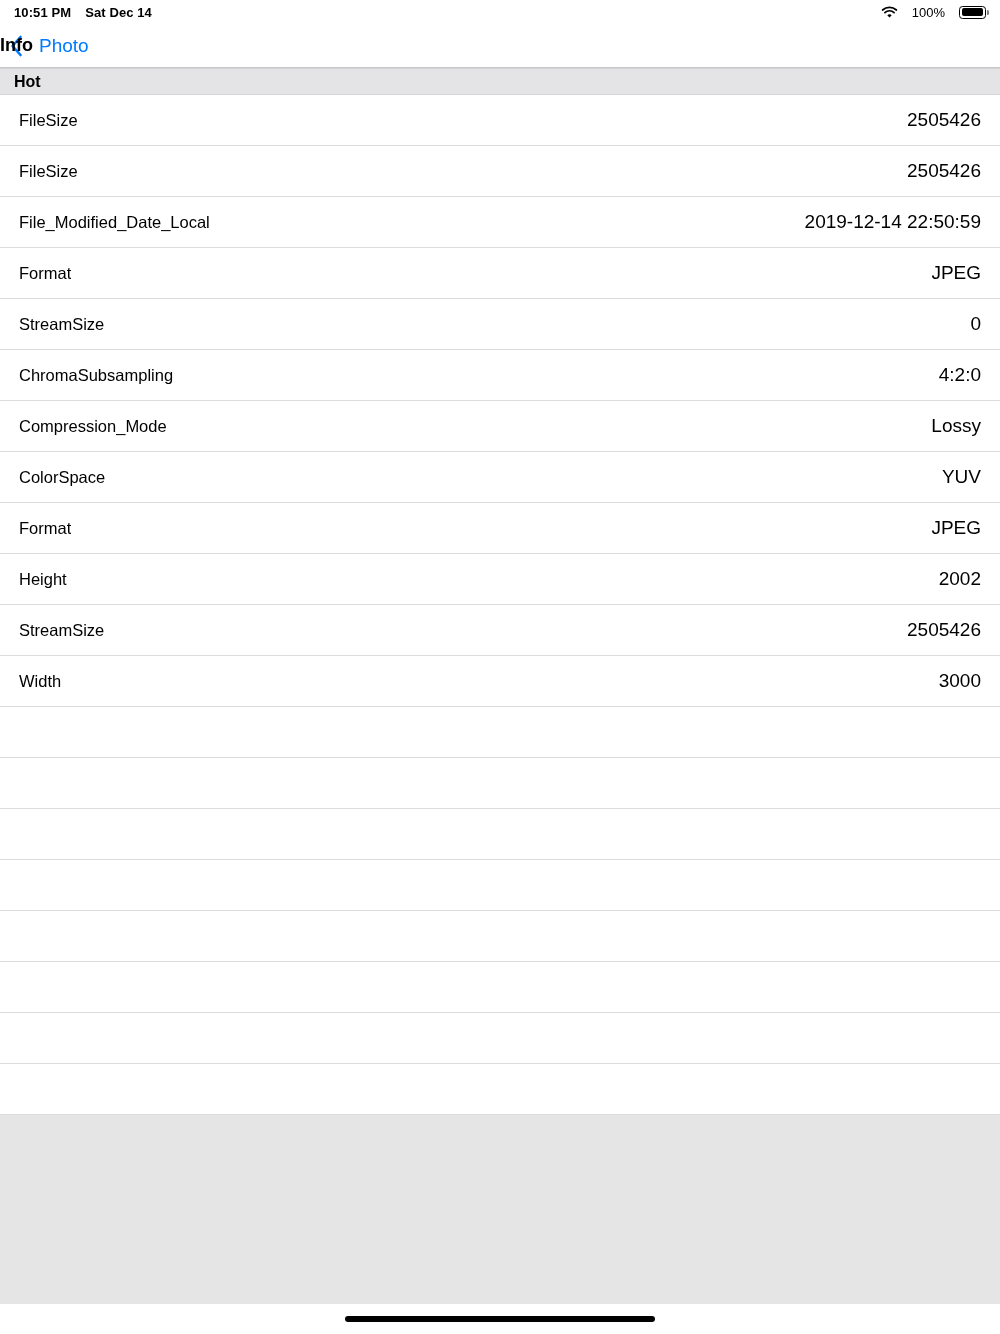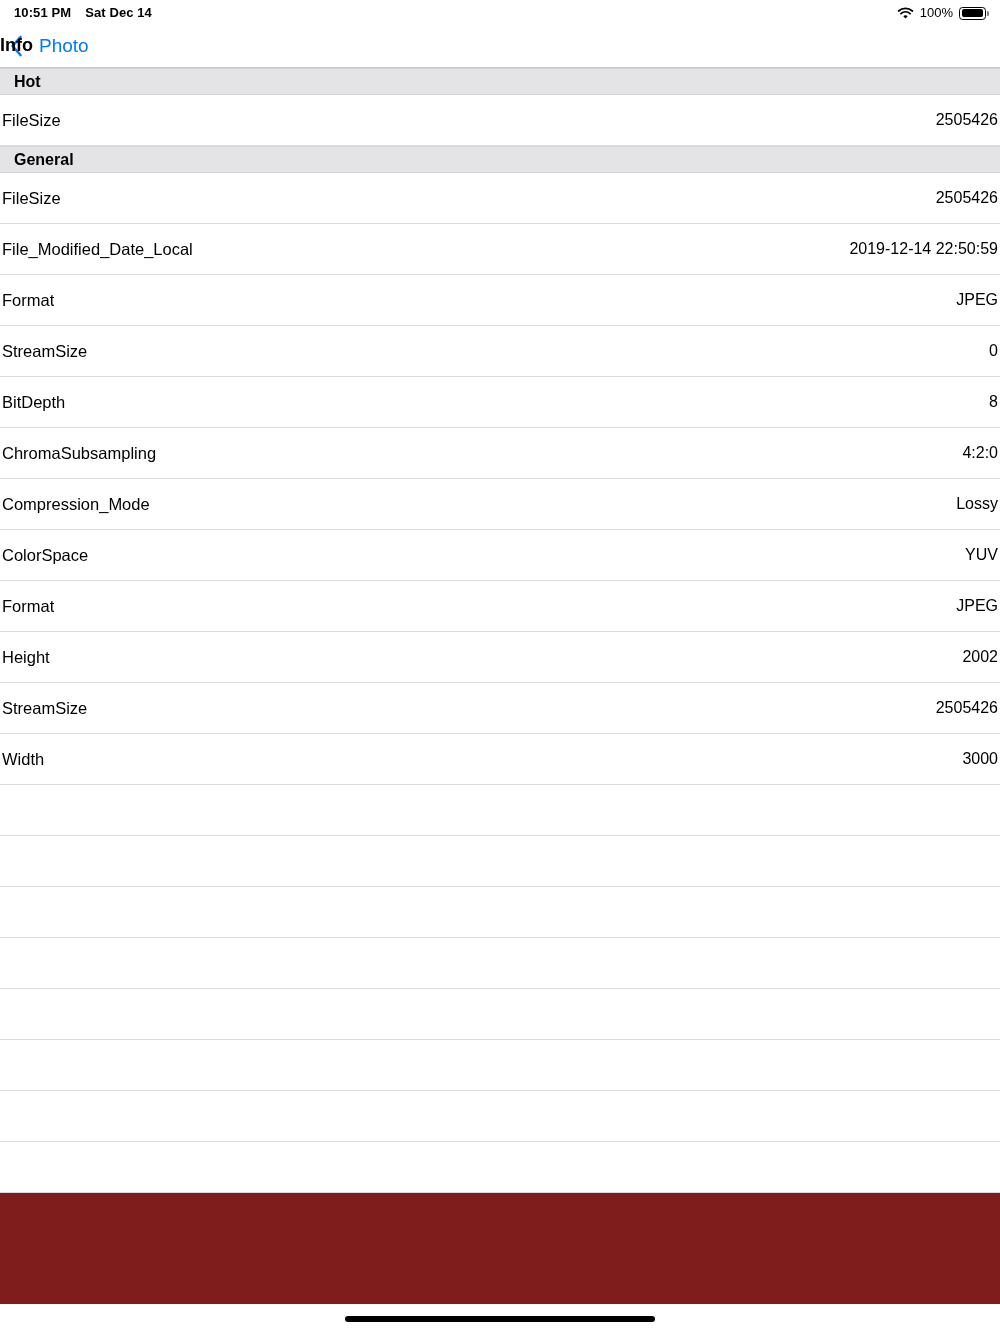--- a/index.html
+++ b/index.html
@@ -7,38 +7,38 @@
     margin: 0; padding: 0;
     width: 1000px; height: 1334px;
     background: #ffffff;
     font-family: "Liberation Sans", sans-serif;
     -webkit-font-smoothing: antialiased;
   }
   #app {
     position: relative;
     width: 1000px; height: 1334px;
     overflow: hidden;
-    background: #7f1d1d;
+    background: #e5e5e5;
   }
 
   
   .statusbar {
     height: 24px;
     display: flex;
     align-items: center;
     padding: 0 14px;
     font-size: 13px;
     color: #000;
     background: #ffffff;
   }
   .sb-left { display: flex; align-items: center; gap: 14px; }
   .sb-time { font-weight: 600; letter-spacing: .1px; }
   .sb-date { font-weight: 600; letter-spacing: .1px; }
   .sb-spacer { flex: 1 1 auto; }
-  .sb-right { display: flex; align-items: flex-end; gap: 6px; }
+  .sb-right { display: flex; align-items: center; gap: 14px; }
   .sb-battery-text { font-size: 13px; font-weight: 400; }
   .wifi-ico { display: block; }
   .batt {
     width: 27px; height: 13px;
     border: 1.3px solid #000;
     border-radius: 3.5px;
     position: relative;
     display: inline-block;
   }
   .batt::after {
@@ -103,33 +103,33 @@
     font-weight: 700;
     color: #000;
     border-top: 1px solid #d4d4d6;
     border-bottom: 1px solid #d4d4d6;
   }
   .row {
     height: 51px;
     display: flex;
     align-items: center;
     justify-content: space-between;
-    padding: 0 2px;
+    padding: 0 19px;
     background: #ffffff;
     border-bottom: 1px solid #dcdcdc;
   }
   .row .key {
     font-size: 16.5px;
     color: #000;
     white-space: nowrap;
     overflow: hidden;
     text-overflow: ellipsis;
   }
   .row .val {
-    font-size: 16px;
+    font-size: 19px;
     color: #000;
     text-align: right;
     white-space: nowrap;
     margin-left: 16px;
   }
   .row.empty { height: 51px; }
 
   
   .home-indicator-wrap {
     position: absolute;
@@ -183,40 +183,35 @@
     </button>
     <div class="nav-title">Info</div>
   </div>
 
   <div class="table" id="table">
       <div class="section-header">Hot</div>
       <div class="row">
         <span class="key">FileSize</span>
         <span class="val">2505426</span>
       </div>
-      <div class="section-header">General</div>
       <div class="row">
         <span class="key">FileSize</span>
         <span class="val">2505426</span>
       </div>
       <div class="row">
         <span class="key">File_Modified_Date_Local</span>
         <span class="val">2019-12-14 22:50:59</span>
       </div>
       <div class="row">
         <span class="key">Format</span>
         <span class="val">JPEG</span>
       </div>
       <div class="row">
         <span class="key">StreamSize</span>
         <span class="val">0</span>
-      </div>
-      <div class="row">
-        <span class="key">BitDepth</span>
-        <span class="val">8</span>
       </div>
       <div class="row">
         <span class="key">ChromaSubsampling</span>
         <span class="val">4:2:0</span>
       </div>
       <div class="row">
         <span class="key">Compression_Mode</span>
         <span class="val">Lossy</span>
       </div>
       <div class="row">

